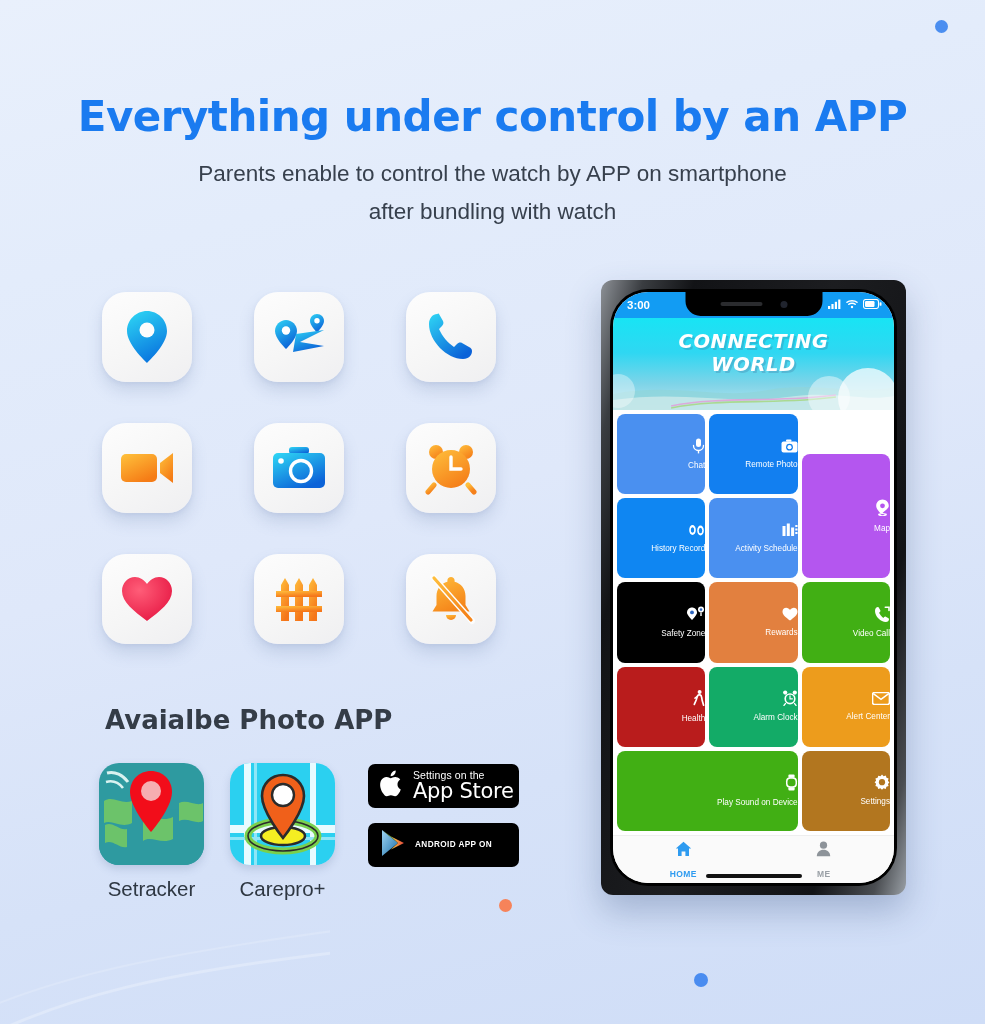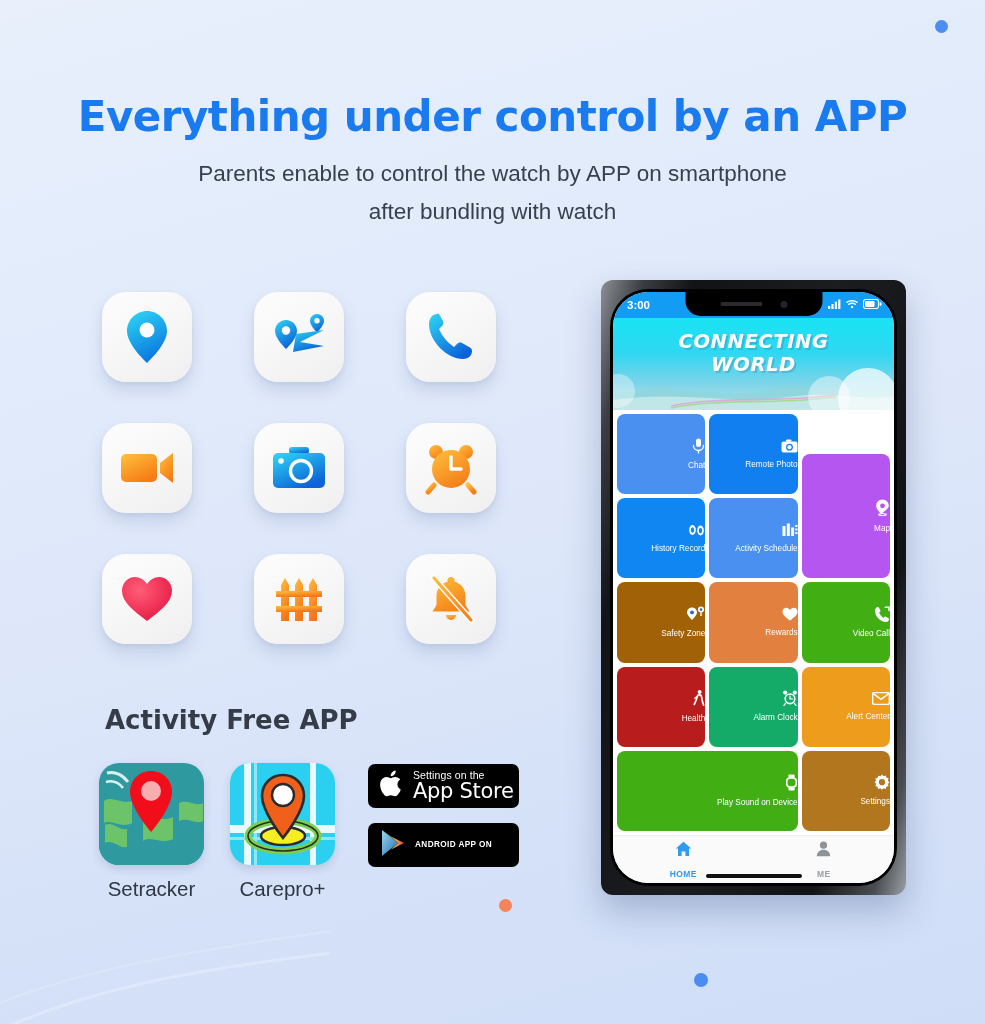--- a/index.html
+++ b/index.html
@@ -333,21 +333,21 @@
           </defs>
         <path d="M26 4c-2 0-3.6 1.5-3.6 3.4v1.4C16 10.4 11.5 16 11.5 23v9l-4 6.5h37L40.5 32v-9c0-7-4.5-12.6-10.9-14.2V7.4C29.6 5.5 28 4 26 4z" fill="url(#g9)"></path>
         <path d="M21 42a5 5 0 0 0 10 0z" fill="url(#g9)"></path>
         <path d="M8 4 L47 48" stroke="#fdfdfd" stroke-width="6" stroke-linecap="round"></path>
         <path d="M9 5 L46 47" stroke="url(#g9)" stroke-width="3.2" stroke-linecap="round"></path>
       </svg>
     </span>
   </div>
 </div>
 
-<div id="avail-title">Activity Free APP</div>
+<div id="avail-title">Avaialbe Photo APP</div>
 
 <div class="store-app" id="store-app-0">
   <div class="thumb">
     <svg width="105" height="102" viewBox="0 0 105 102">
       <rect width="105" height="102" fill="#2e9aa0"></rect>
       <path d="M0 48 C15 40 26 52 40 46 C55 40 70 52 85 44 C95 39 105 45 105 45 L105 102 L0 102Z" fill="#2e9aa0"></path>
       <path d="M5 38 C14 32 22 42 33 38 L33 60 C22 66 13 56 5 60Z" fill="#6cc36a"></path>
       <path d="M44 56 C52 50 62 60 74 54 L74 76 C62 82 52 72 44 78Z" fill="#6cc36a"></path>
       <path d="M80 40 C88 36 98 44 104 40 L104 58 C98 62 88 54 80 58Z" fill="#6cc36a"></path>
       <path d="M6 62 C14 58 20 68 28 66 L28 84 C20 86 14 76 6 80Z" fill="#6cc36a"></path>
@@ -525,21 +525,21 @@
                 <rect x="4.8" y="0.5" width="3" height="12.5" fill="#fff"></rect>
                 <rect x="9.1" y="4.5" width="3" height="8.5" fill="#fff"></rect>
                 <rect x="13.3" y="2" width="2.2" height="2" fill="#fff"></rect>
                 <rect x="13.3" y="5.5" width="2.2" height="2" fill="#fff"></rect>
                 <rect x="13.3" y="9" width="2.2" height="2" fill="#fff"></rect>
               </svg>
           </span>
           <span>Activity Schedule</span>
         </div>
 
-        <div class="tile" style="background:#a16207">
+        <div class="tile" style="background:#000000">
           <span class="t-ico">
             <svg width="19" height="16" viewBox="0 0 19 16">
                 <path d="M6 1.5C3.2 1.5 1 3.7 1 6.5 1 9.3 6 14 6 14s5-4.7 5-7.5c0-2.8-2.2-5-5-5z" fill="#fff"></path>
                 <circle cx="6" cy="6.4" r="1.9" fill="#2e66c0"></circle>
                 <circle cx="15" cy="3.6" r="3" fill="#fff"></circle>
                 <circle cx="15" cy="3.6" r="1.3" fill="#2e66c0"></circle>
                 <path d="M15 6.6 L15 10" stroke="#fff" stroke-width="1.4"></path>
               </svg>
           </span>
           <span>Safety Zone</span>

